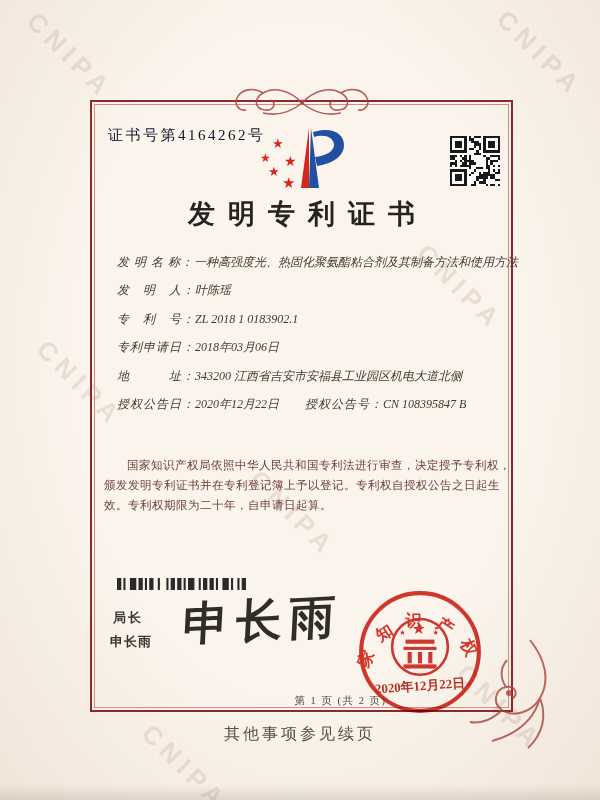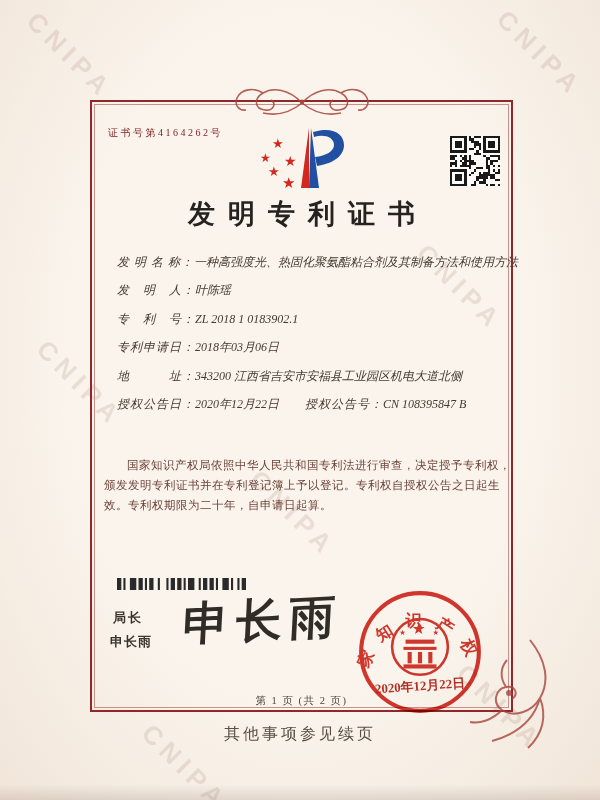--- a/index.html
+++ b/index.html
@@ -9,42 +9,42 @@
     font-family:"Liberation Serif","DejaVu Serif",serif;
   }
   .watermark{
     position:absolute;font-family:"Liberation Sans","DejaVu Sans",sans-serif;
     font-weight:bold;font-size:26px;letter-spacing:6px;
     color:rgba(172,132,118,0.20);transform:rotate(45deg);pointer-events:none;
     white-space:nowrap;
   }
   .frame{position:absolute;left:90px;top:100px;width:423px;height:612px;border:2px solid #8e282b;box-sizing:border-box;}
   .frame-inner{position:absolute;inset:2px;border:1px solid #c9908b;}
-  .cert-no{position:absolute;left:108px;top:126px;font-size:10px;color:#7f1d1d;letter-spacing:2.5px;}
+  .cert-no{position:absolute;left:108px;top:126px;font-size:15px;color:#0f172a;letter-spacing:2.5px;}
   .logo{position:absolute;left:258px;top:124px;width:90px;height:70px;}
   .qr{position:absolute;left:450px;top:136px;width:50px;height:50px;}
   .title{
     position:absolute;left:90px;top:196px;width:423px;text-align:center;
     font-size:27px;font-weight:bold;letter-spacing:13px;text-indent:13px;color:#262220;
   }
   .fields{position:absolute;left:117px;top:254px;width:396px;}
   .field-row{height:28.4px;font-size:12px;color:#43392f;white-space:nowrap;font-style:italic;}
   .field-row .lbl{letter-spacing:1px;}
   .pair2{margin-left:26px;}
   .paras{position:absolute;left:104px;top:456px;width:414px;}
   .paras p{margin:0;font-size:11.5px;line-height:1.72;color:#6d4238;text-indent:2em;letter-spacing:.5px;}
   .barcode{position:absolute;left:117px;top:576px;width:134px;height:12px;}
   .director-title{position:absolute;left:113px;top:609px;font-size:13px;font-weight:bold;color:#3a342c;letter-spacing:2px;}
   .director-name{position:absolute;left:110px;top:633px;font-size:13px;font-weight:bold;color:#3a342c;letter-spacing:1px;}
   .signature{
     position:absolute;left:183px;top:590px;font-size:46px;color:#302c27;
     letter-spacing:7px;transform:rotate(-3deg) skewX(-6deg);font-weight:600;white-space:nowrap;
   }
   .seal{position:absolute;left:356px;top:587px;width:128px;height:130px;opacity:.92;mix-blend-mode:multiply;}
-  .page-no{position:absolute;left:90px;top:694px;width:423px;text-align:center;font-size:10.5px;color:#4b443c;letter-spacing:1.5px;}
+  .page-no{position:absolute;left:90px;top:694px;width:423px;text-align:center;font-size:10.5px;color:#4b443c;letter-spacing:1.5px;padding-left:39px;}
   .footer-note{position:absolute;left:0;top:724px;width:600px;text-align:center;font-size:16px;color:#5a4f44;letter-spacing:3px;}
   .ornament-top{position:absolute;left:227px;top:83px;width:150px;height:36px;}
   .flourish-br{position:absolute;left:462px;top:636px;width:90px;height:115px;}
   .photo-edge{position:absolute;left:0;right:0;bottom:0;height:16px;background:linear-gradient(to bottom, rgba(120,100,90,0), rgba(120,100,90,.18));}
 </style>
 </head>
 <body>
 
 <span class="watermark" style="left:15px;top:40px">CNIPA</span>
 <span class="watermark" style="left:485px;top:38px">CNIPA</span>

